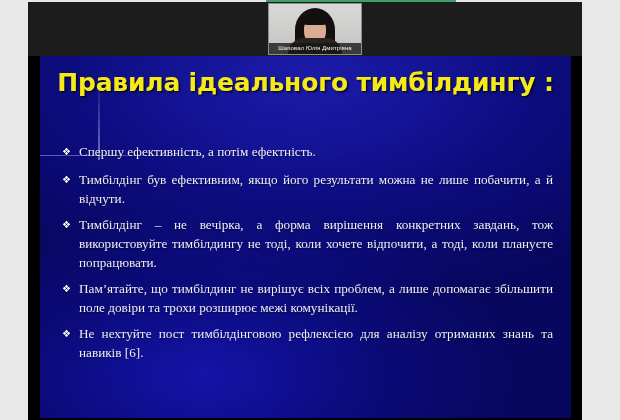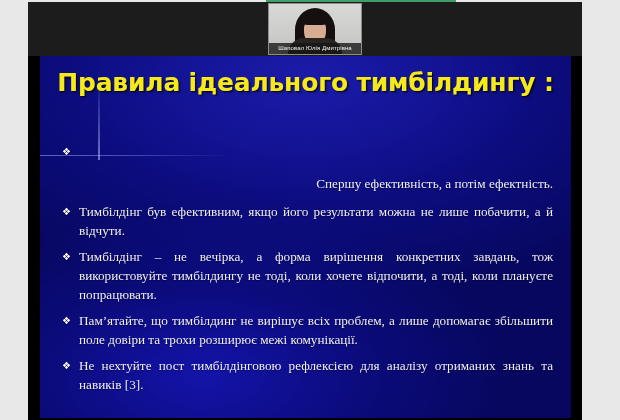--- a/index.html
+++ b/index.html
@@ -225,22 +225,21 @@
     color: #f0f0f8;
     font-family: "Liberation Serif", "DejaVu Serif", serif;
     font-size: 13.2px;
     line-height: 19px;
     text-align: justify;
     text-justify: inter-word;
     text-shadow: 0 1px 1px rgba(0,0,0,0.45);
   }
   
   .bullet-text.no-justify {
-    text-align: right;
-    margin-top: 32px;
+    text-align: left;
   }
   
   .bullet-item.tight { margin-bottom: 9px; }
 </style>
 </head>
 <body>
 
 <div id="stage">
 
   <div id="speaking-indicator"></div>
@@ -283,19 +282,19 @@
         <span class="bullet-text">Тимбілдінг – не вечірка, а форма вирішення конкретних завдань, тож використовуйте тимбілдингу не тоді, коли хочете відпочити, а тоді, коли плануєте попрацювати.</span>
       </li>
 
       <li class="bullet-item">
         <span class="bullet-marker">❖</span>
         <span class="bullet-text">Пам’ятайте, що тимбілдинг не вирішує всіх проблем, а лише допомагає збільшити поле довіри та трохи розширює межі комунікації.</span>
       </li>
 
       <li class="bullet-item">
         <span class="bullet-marker">❖</span>
-        <span class="bullet-text">Не нехтуйте пост тимбілдінговою рефлексією для аналізу отриманих знань та навиків [3].</span>
+        <span class="bullet-text">Не нехтуйте пост тимбілдінговою рефлексією для аналізу отриманих знань та навиків [6].</span>
       </li>
 
     </ul>
   </div>
 
 </div>
 
 </body></html>

